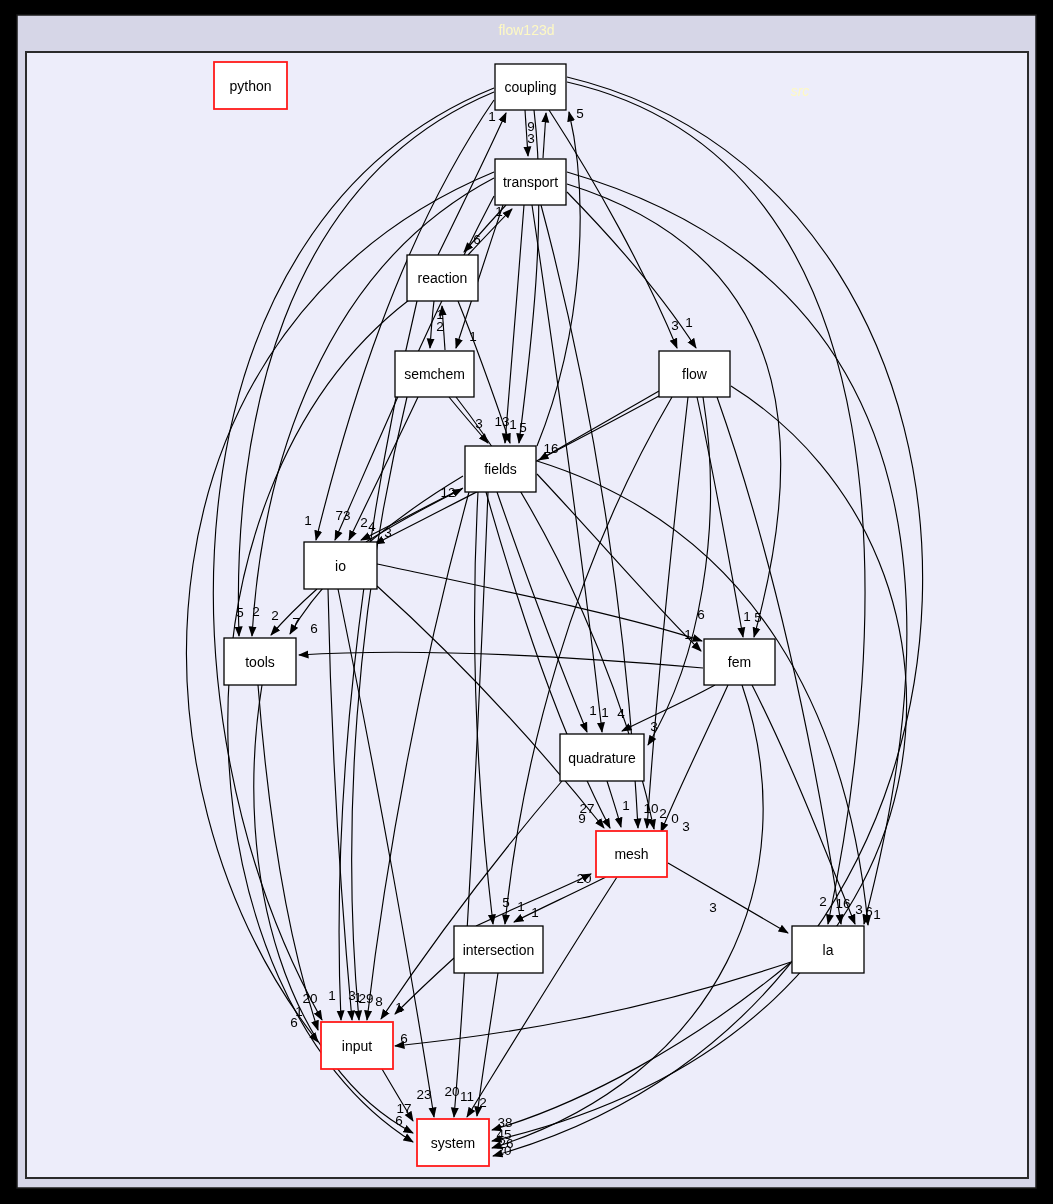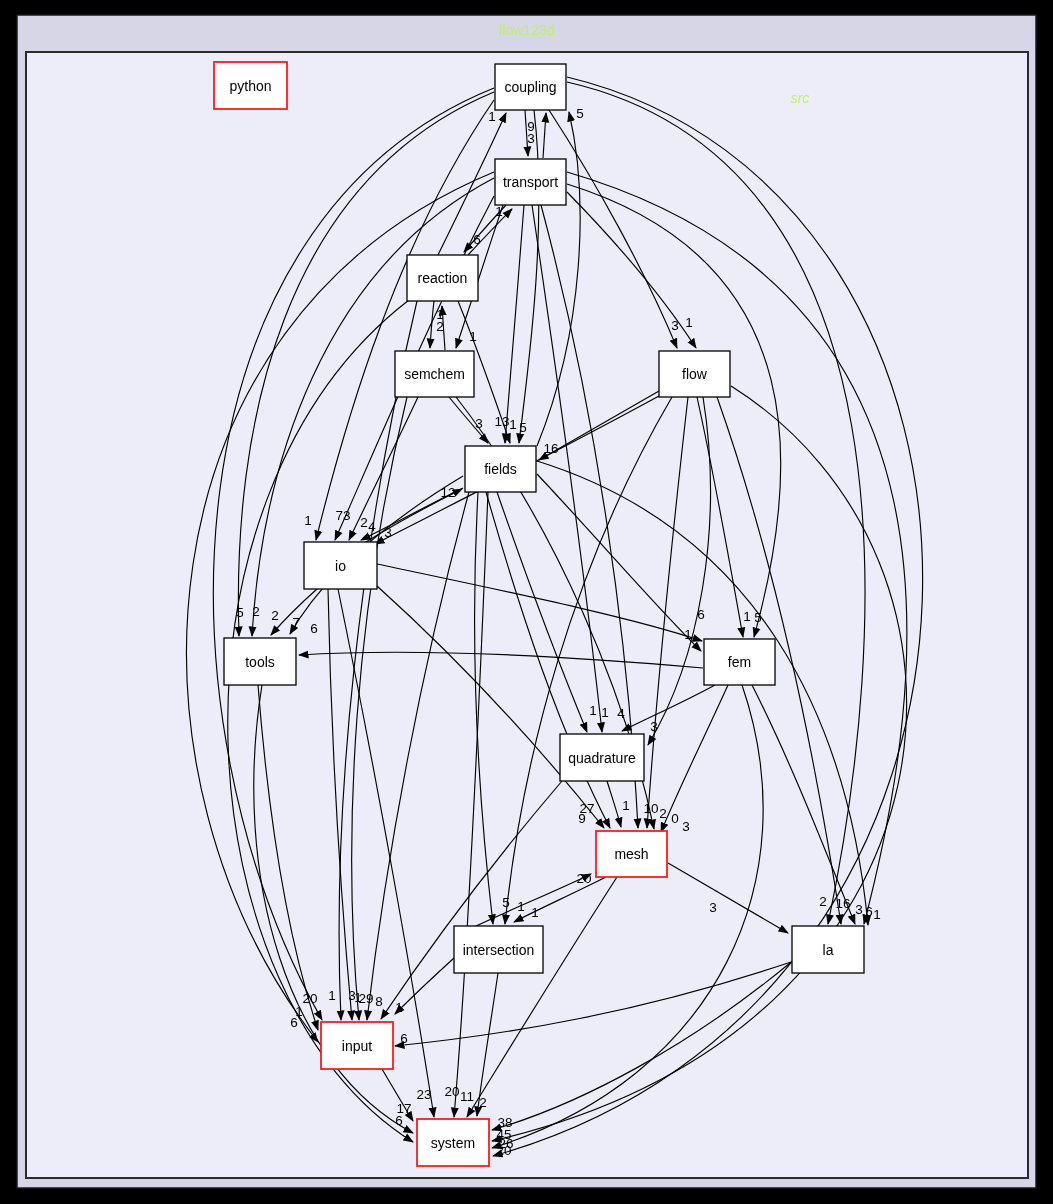--- a/index.html
+++ b/index.html
@@ -1,21 +1,21 @@
 <!DOCTYPE html>
 <html><head>
 <meta charset="utf-8">
 <style>
   html,body{margin:0;padding:0;background:#000;}
   body{font-family:"Liberation Sans", sans-serif;}
   #stage{position:relative;width:1053px;height:1204px;background:#000;overflow:hidden;}
   #graph-svg{position:absolute;left:0;top:0;}
-  .cluster-title{position:absolute;color:#bef264;font-size:14px;text-align:center;}
+  .cluster-title{position:absolute;color:#fef9c3;font-size:14px;text-align:center;}
   #outer-title{left:17px;top:22px;width:1019px;}
-  #src-title{left:770px;top:90px;width:60px;font-style:italic;}
+  #src-title{left:770px;top:83px;width:60px;font-style:italic;}
   svg text{font-family:"Liberation Sans", sans-serif;}
 </style>
 </head>
 <body>
 
 <div id="stage">
   <svg id="graph-svg" width="1053" height="1204" viewBox="0 0 1053 1204">
       <defs>
         <marker id="arrow" markerWidth="11" markerHeight="9" refX="9.5" refY="4.5" orient="auto" markerUnits="userSpaceOnUse">
           <path d="M0,0.5 L10.5,4.5 L0,8.5 z" fill="#000000"></path>

